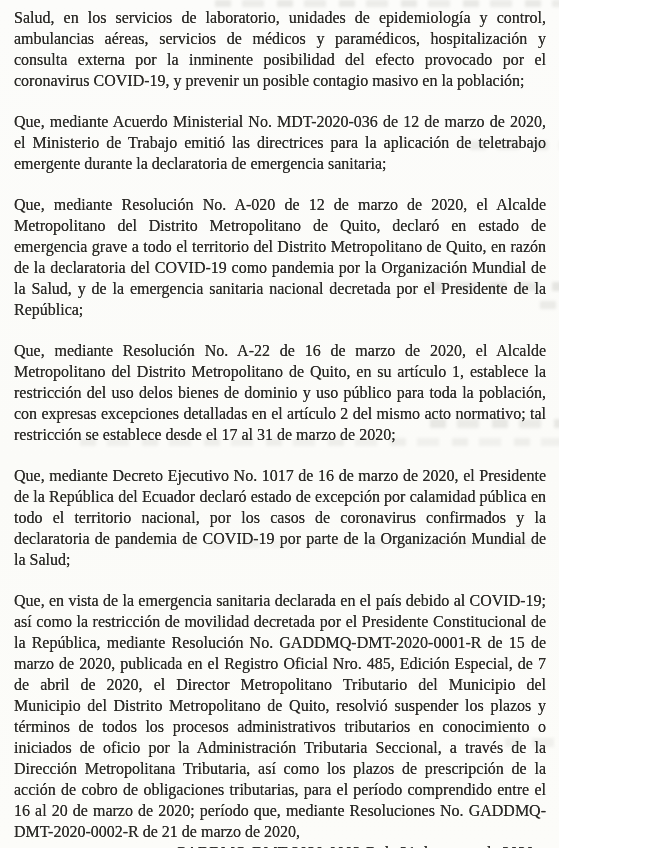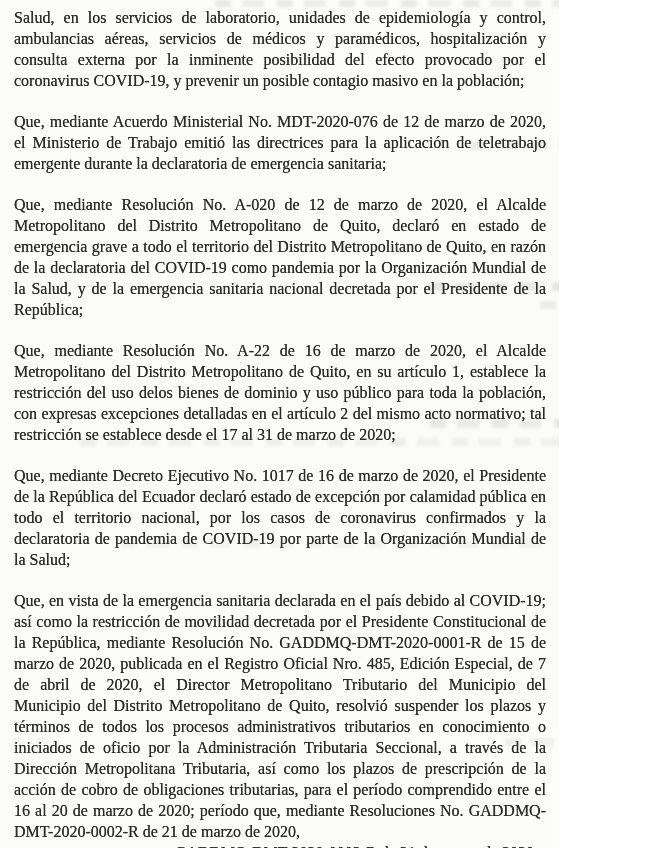--- a/index.html
+++ b/index.html
@@ -78,21 +78,21 @@
   <div class="artifact a4"></div>
   <div class="artifact a5"></div>
   <div class="artifact a6"></div>
   <div class="artifact a7"></div>
   <div class="artifact a8"></div>
   <div class="artifact a9"></div>
 
   <div class="text-block">
     <p class="para">Salud, en los servicios de laboratorio, unidades de epidemiología y control, ambulancias aéreas, servicios de médicos y paramédicos, hospitalización y consulta externa por la inminente posibilidad del efecto provocado por el coronavirus COVID-19, y prevenir un posible contagio masivo en la población;</p>
 
-    <p class="para">Que, mediante Acuerdo Ministerial No. MDT-2020-076 de 12 de marzo de 2020, el Ministerio de Trabajo emitió las directrices para la aplicación de teletrabajo emergente durante la declaratoria de emergencia sanitaria;</p>
+    <p class="para">Que, mediante Acuerdo Ministerial No. MDT-2020-036 de 12 de marzo de 2020, el Ministerio de Trabajo emitió las directrices para la aplicación de teletrabajo emergente durante la declaratoria de emergencia sanitaria;</p>
 
     <p class="para">Que, mediante Resolución No. A-020 de 12 de marzo de 2020, el Alcalde Metropolitano del Distrito Metropolitano de Quito, declaró en estado de emergencia grave a todo el territorio del Distrito Metropolitano de Quito, en razón de la declaratoria del COVID-19 como pandemia por la Organización Mundial de la Salud, y de la emergencia sanitaria nacional decretada por el Presidente de la República;</p>
 
     <p class="para">Que, mediante Resolución No. A-22 de 16 de marzo de 2020, el Alcalde Metropolitano del Distrito Metropolitano de Quito, en su artículo 1, establece la restricción del uso delos bienes de dominio y uso público para toda la población, con expresas excepciones detalladas en el artículo 2 del mismo acto normativo; tal restricción se establece desde el 17 al 31 de marzo de 2020;</p>
 
     <p class="para">Que, mediante Decreto Ejecutivo No. 1017 de 16 de marzo de 2020, el Presidente de la República del Ecuador declaró estado de excepción por calamidad pública en todo el territorio nacional, por los casos de coronavirus confirmados y la declaratoria de pandemia de COVID-19 por parte de la Organización Mundial de la Salud;</p>
 
     <p class="para last">Que, en vista de la emergencia sanitaria declarada en el país debido al COVID-19; así como la restricción de movilidad decretada por el Presidente Constitucional de la República, mediante Resolución No. GADDMQ-DMT-2020-0001-R de 15 de marzo de 2020, publicada en el Registro Oficial Nro. 485, Edición Especial, de 7 de abril de 2020, el Director Metropolitano Tributario del Municipio del Municipio del Distrito Metropolitano de Quito, resolvió suspender los plazos y términos de todos los procesos administrativos tributarios en conocimiento o iniciados de oficio por la Administración Tributaria Seccional, a través de la Dirección Metropolitana Tributaria, así como los plazos de prescripción de la acción de cobro de obligaciones tributarias, para el período comprendido entre el 16 al 20 de marzo de 2020; período que, mediante Resoluciones No. GADDMQ-DMT-2020-0002-R de 21 de marzo de 2020,</p>
 
     <div class="cont-line">GADDMQ-DMT-2020-0003-R de 31 de marzo de 2020 y</div>

